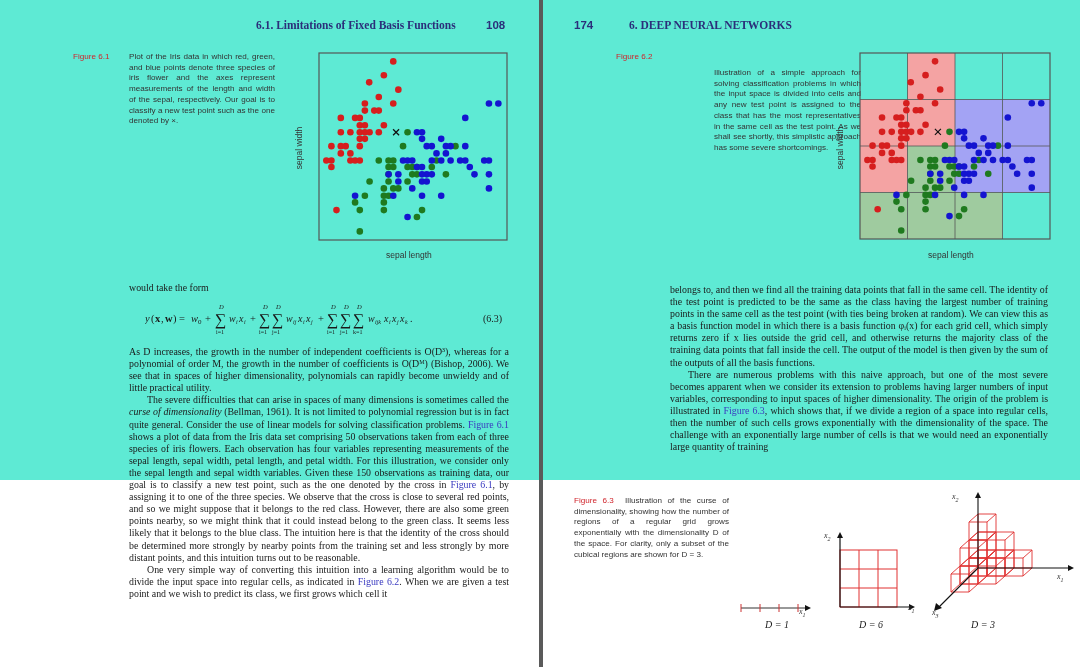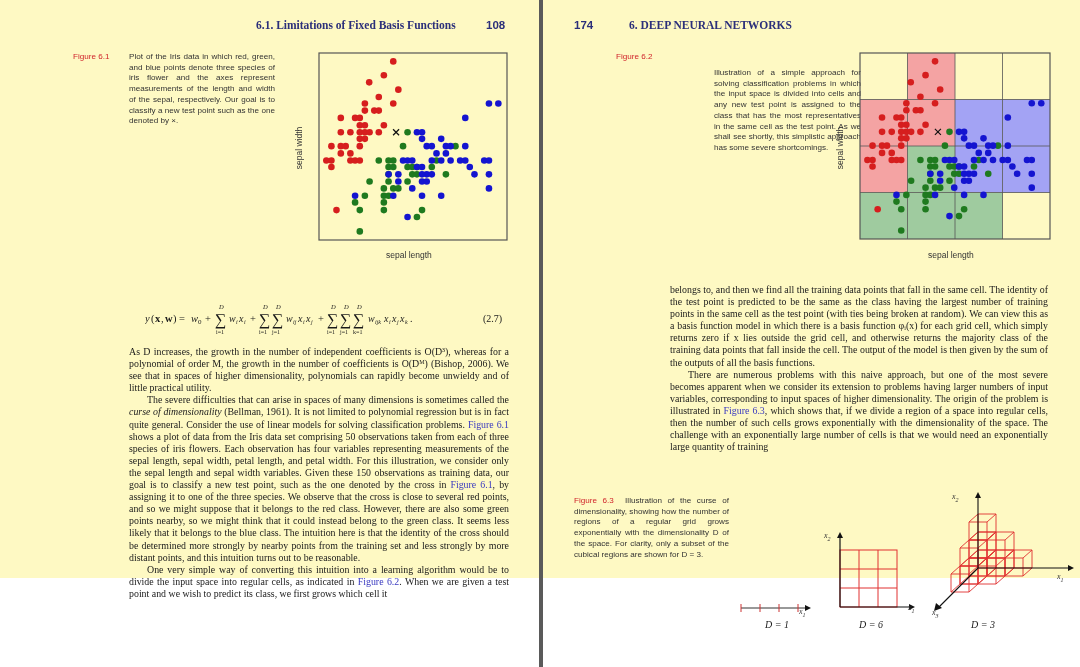--- a/index.html
+++ b/index.html
@@ -1,19 +1,19 @@
 <!DOCTYPE html>
 <html><head>
 <meta charset="utf-8">
 <style>
   * { box-sizing: border-box; margin: 0; padding: 0; }
   html, body { width: 1080px; height: 667px; overflow: hidden; background: #ffffff; }
   body { position: relative; font-family: "Liberation Serif", serif; color: #1a1a1a; }
 
-  .page { position: absolute; top: 0; height: 578px; background: #fef9c3; }
+  .page { position: absolute; top: 0; height: 480px; background: #5eead4; }
   #page-left { left: 0; width: 539px; }
   #page-right { left: 543px; width: 537px; }
   .divider { position: absolute; left: 539px; top: 0; width: 4px; height: 667px; background: #5a5a5a; }
 
   .header-title { position: absolute; top: 19px; font-family: "Liberation Serif", serif; font-weight: bold; font-size: 11.5px; color: #2b2f7a; white-space: nowrap; }
   .header-num { position: absolute; top: 19px; font-family: "Liberation Sans", sans-serif; font-weight: bold; font-size: 11.5px; color: #2b2f7a; }
 
   .caption { position: absolute; font-family: "Liberation Sans", sans-serif; font-size: 8.1px; line-height: 10.7px; color: #333; }
   .caption .fig-label { position: absolute; left: 0; top: 0; color: #d0242b; }
   .caption .fig-text { position: absolute; text-align: justify; }
@@ -166,20 +166,21 @@
         <g stroke="#111" stroke-width="1.2">
           <line x1="74.08" y1="76.28800000000001" x2="80.08" y2="82.28800000000001"></line>
           <line x1="74.08" y1="82.28800000000001" x2="80.08" y2="76.28800000000001"></line>
         </g>
         <rect x="0" y="0" width="188" height="187" fill="none" stroke="#555" stroke-width="1.2"></rect>
       </svg>
   </div>
   <div class="axis-label" style="left:386px; top:250px;">sepal length</div>
   <div class="axis-label ylabel" style="left:278px; top:143px;">sepal width</div>
 
+  <div class="body-text" style="left:129px; top:282px; width:380px;">would take the form</div>
 
   <div class="equation" style="left:145px; top:302px; width:370px; height:34px;">
     <svg width="370" height="34">
       <g font-family="Liberation Serif, serif" fill="#1a1a1a">
         <text x="0" y="20" font-size="10.5" font-style="italic">y</text>
         <text x="6" y="20" font-size="10.5">(</text>
         <text x="10" y="20" font-size="10.5" font-weight="bold">x</text>
         <text x="16" y="20" font-size="10.5">,</text>
         <text x="20" y="20" font-size="10.5" font-weight="bold">w</text>
         <text x="28" y="20" font-size="10.5">) = </text>
@@ -220,21 +221,21 @@
           <text x="230" y="22" font-size="6" font-style="italic">ijk</text>
         <text x="239" y="20" font-size="10" font-style="italic">x</text>
           <text x="244" y="22" font-size="6" font-style="italic">i</text>
         <text x="247" y="20" font-size="10" font-style="italic">x</text>
           <text x="252" y="22" font-size="6" font-style="italic">j</text>
         <text x="255" y="20" font-size="10" font-style="italic">x</text>
           <text x="260" y="22" font-size="6" font-style="italic">k</text>
         <text x="265" y="20" font-size="10">.</text>
       </g>
     </svg>
-    <span class="eq-num" style="left:338px; top:11px;">(2.7)</span>
+    <span class="eq-num" style="left:338px; top:11px;">(6.3)</span>
   </div>
 
   <div class="body-text" id="left-body" style="left:129px; top:346px; width:380px;">
       <p><span>As D increases, the growth in the number of independent coefficients is O(D³), whereas for a polynomial of order M, the growth in the number of coefficients is O(Dᴹ) (Bishop, 2006). We see that in spaces of higher dimensionality, polynomials can rapidly become unwieldy and of little practical utility.</span></p>
       <p class="indent"><span>The severe difficulties that can arise in spaces of many dimensions is sometimes called the </span><em>curse of dimensionality</em><span> (Bellman, 1961). It is not limited to polynomial regression but is in fact quite general. Consider the use of linear models for solving classification problems. </span><span class="link">Figure 6.1</span><span> shows a plot of data from the Iris data set comprising 50 observations taken from each of three species of iris flowers. Each observation has four variables representing measurements of the sepal length, sepal width, petal length, and petal width. For this illustration, we consider only the sepal length and sepal width variables. Given these 150 observations as training data, our goal is to classify a new test point, such as the one denoted by the cross in </span><span class="link">Figure 6.1</span><span>, by assigning it to one of the three species. We observe that the cross is close to several red points, and so we might suppose that it belongs to the red class. However, there are also some green points nearby, so we might think that it could instead belong to the green class. It seems less likely that it belongs to the blue class. The intuition here is that the identity of the cross should be determined more strongly by nearby points from the training set and less strongly by more distant points, and this intuition turns out to be reasonable.</span></p>
       <p class="indent"><span>One very simple way of converting this intuition into a learning algorithm would be to divide the input space into regular cells, as indicated in </span><span class="link">Figure 6.2</span><span>. When we are given a test point and we wish to predict its class, we first grows which cell it</span></p>
     </div>
 </div>
 
 <div class="divider"></div>

